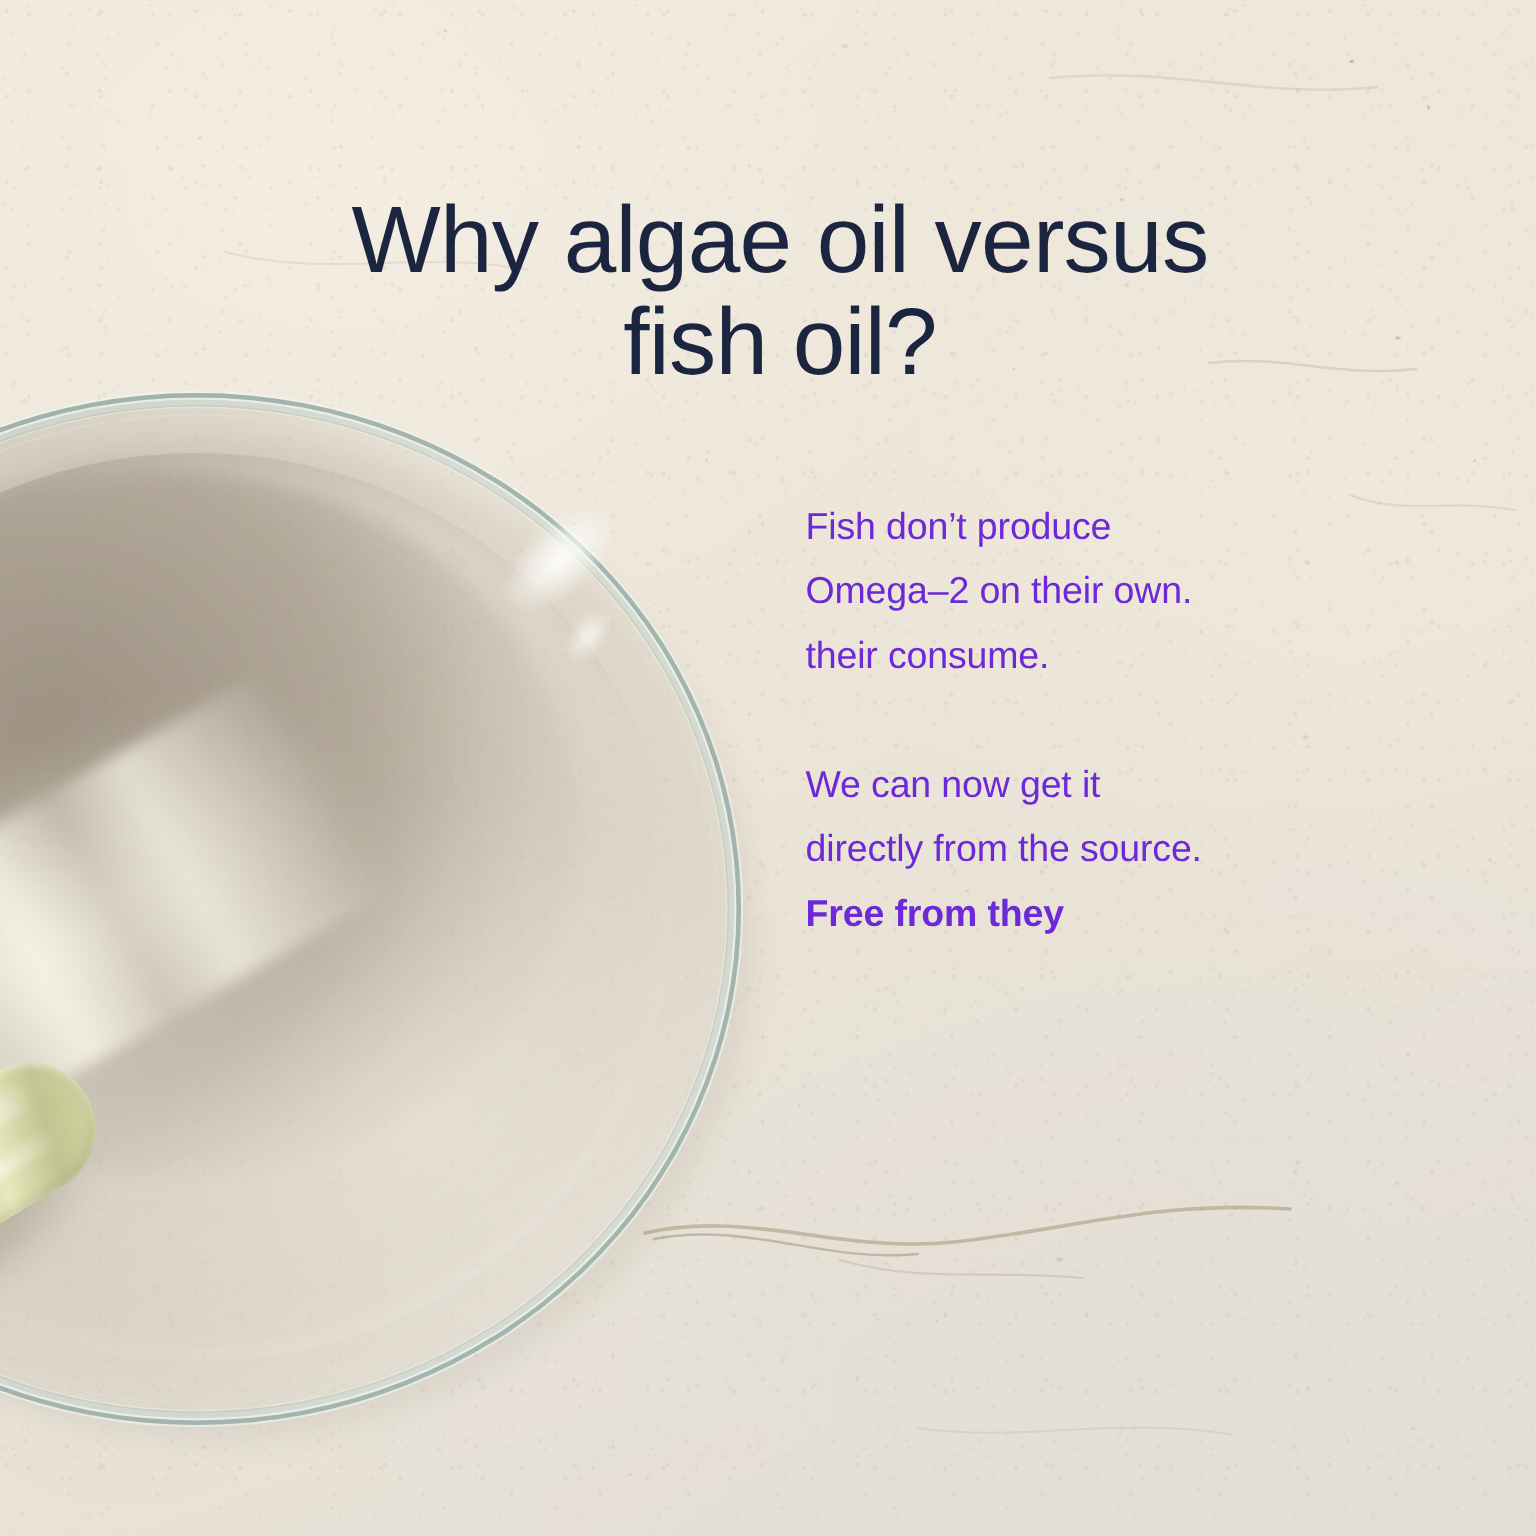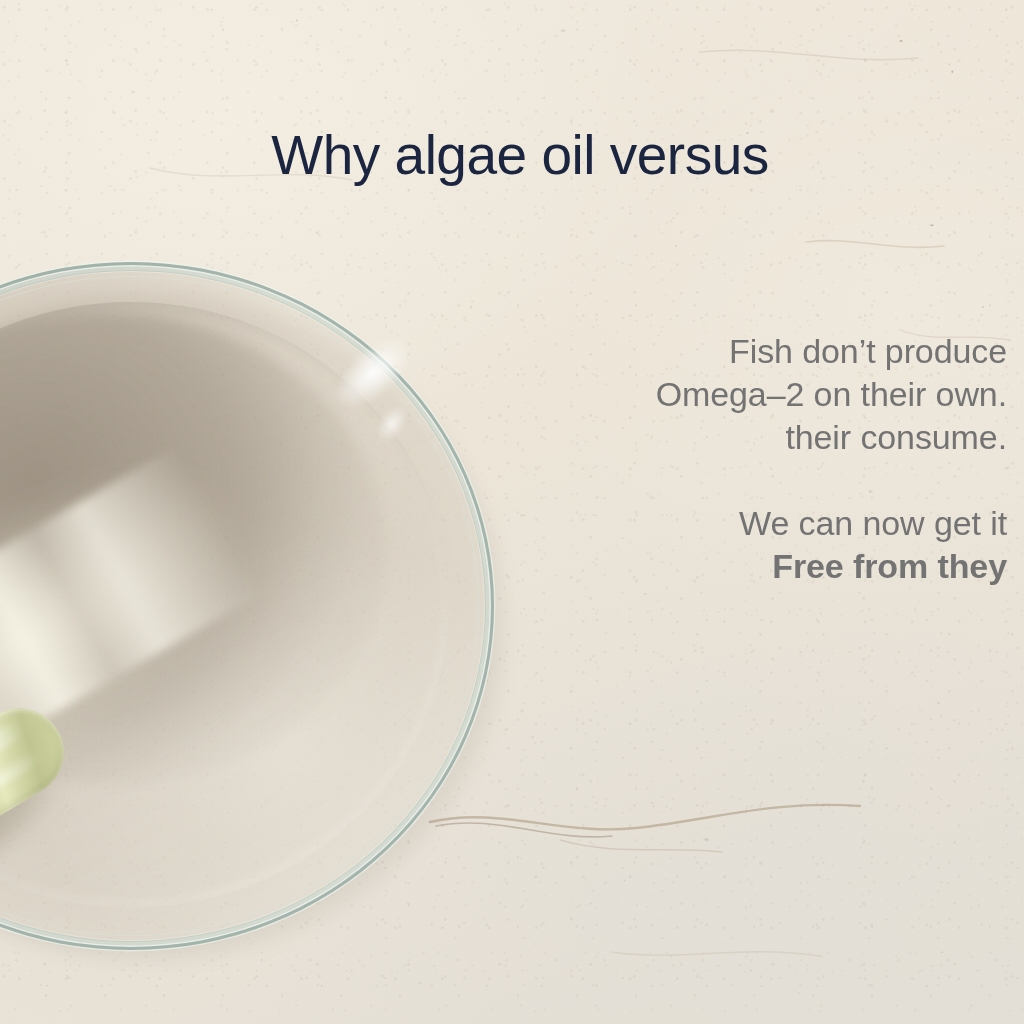--- a/index.html
+++ b/index.html
@@ -238,40 +238,39 @@
   }
   #cap-shadow-upper{ left:58px; top:520px; width:240px; height:96px; transform:rotate(-31deg);}
 
   
   .headline{
     position:absolute;
     left:140px; top:84px;
     width:760px;
     text-align:center;
     color:#1b2540;
-    font-size:55px;
+    font-size:63px;
     line-height:68px;
     font-weight:400;
     letter-spacing:-0.5px;
   }
   .headline .line{display:block;}
 
   .body-block{
     position:absolute;
     left:537px; top:330px;
     width:470px;
-    color:#737373;
-    font-size:34px;
+    color:#6d28d9;
+    font-size:25px;
     line-height:43px;
     font-weight:400;
     letter-spacing:-0.1px;
-    text-align:right;
   }
   .para{ margin:0; }
-  .para + .para{ margin-top:43px;margin-left:24px; }
+  .para + .para{ margin-top:43px; }
   .para .line{display:block;}
   .para .line.bold{font-weight:700;}
 </style>
 </head>
 <body>
 
 <div class="canvas">
 
   <div class="bg-base"></div>
   <div class="bg-grain"></div>
@@ -304,30 +303,32 @@
 
     <div class="bowl-rim"></div>
     <div class="bowl-rim-2"></div>
     <div class="bowl-rim-3"></div>
     <div class="rim-glint"></div>
     <div class="rim-glint-2"></div>
   </div>
 
   <h1 class="headline">
     <span class="line">Why algae oil versus</span>
+    <span class="line">fish oil?</span>
   </h1>
 
   <div class="body-block">
 
     <p class="para">
       <span class="line">Fish don’t produce</span>
       <span class="line">Omega–2 on their own.</span>
       <span class="line">their consume.</span>
     </p>
 
     <p class="para">
       <span class="line">We can now get it</span>
+      <span class="line">directly from the source.</span>
       <span class="line bold">Free from they</span>
     </p>
 
   </div>
 
 </div>
 
 </body></html>

